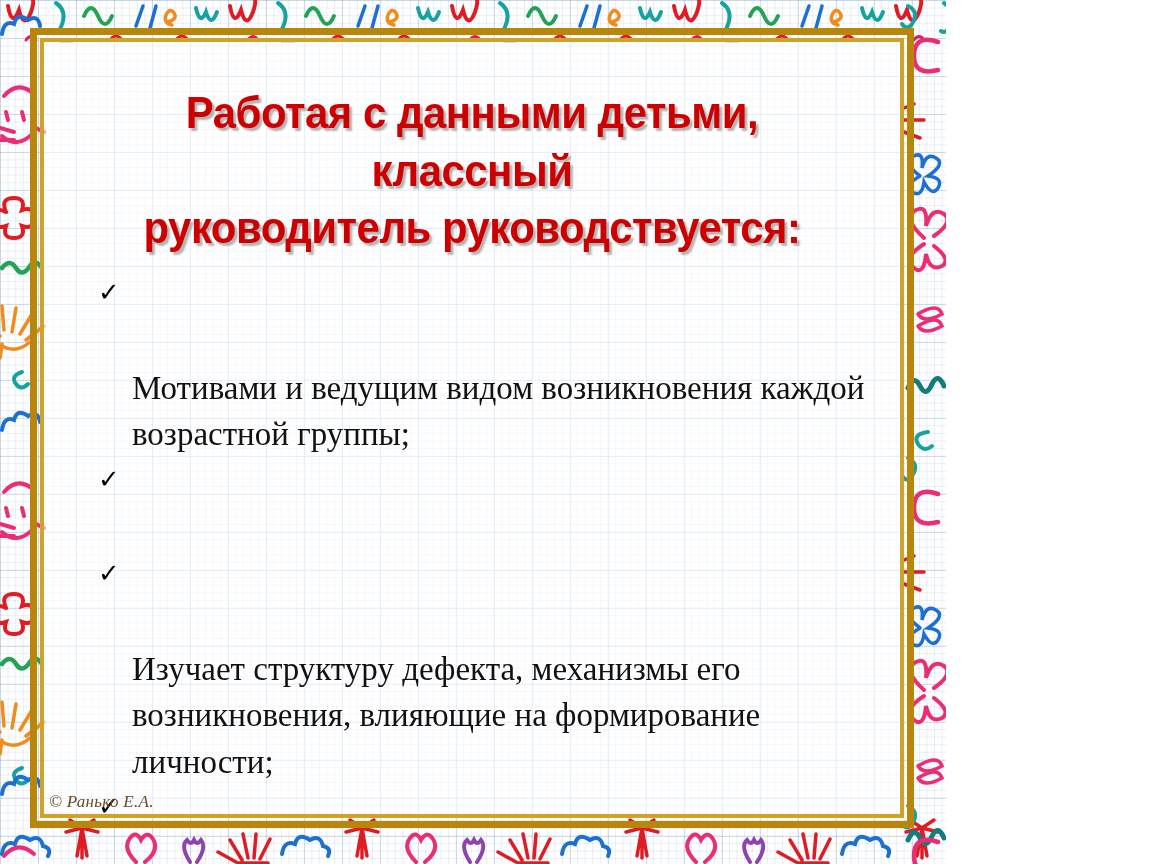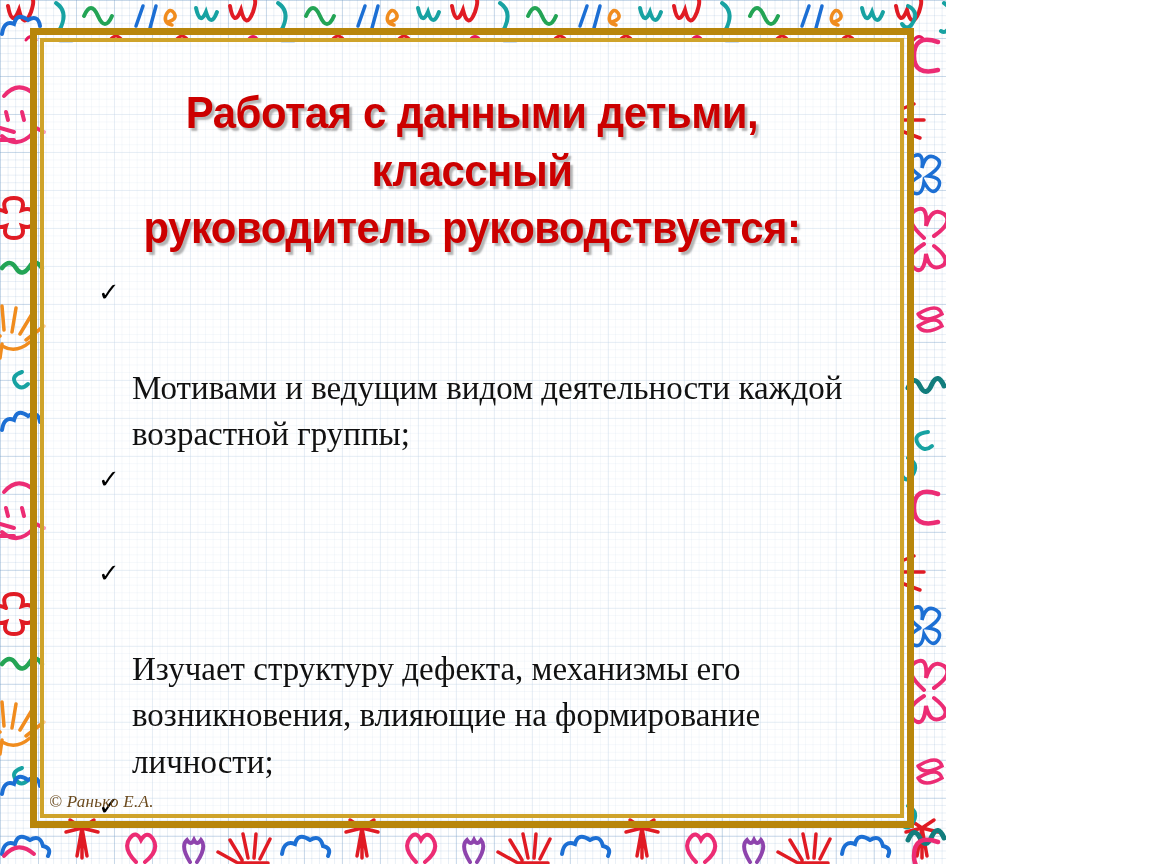--- a/index.html
+++ b/index.html
@@ -270,21 +270,21 @@
   <div class="frame-inner"></div>
 
   <div class="content">
 
     <h1 class="slide-title">Работая с данными детьми, классный
 руководитель руководствуется:</h1>
 
     <ul class="bullet-list">
       <li class="bullet-item">
         <span class="bullet-mark">✓</span>
-        <span>Мотивами и ведущим видом деятельности каждой
+        <span>Мотивами и ведущим видом возникновения каждой
 возрастной группы;</span>
       </li>
       <li class="bullet-item">
         <span class="bullet-mark">✓</span>
       </li>
       <li class="bullet-item">
         <span class="bullet-mark">✓</span>
         <span>Изучает структуру дефекта, механизмы его
 возникновения, влияющие    на формирование
 личности;</span>

